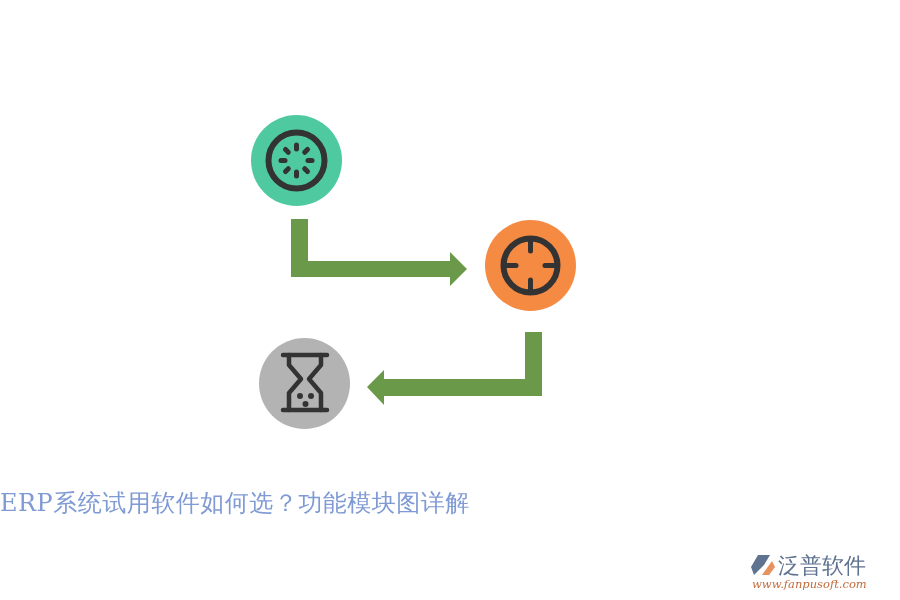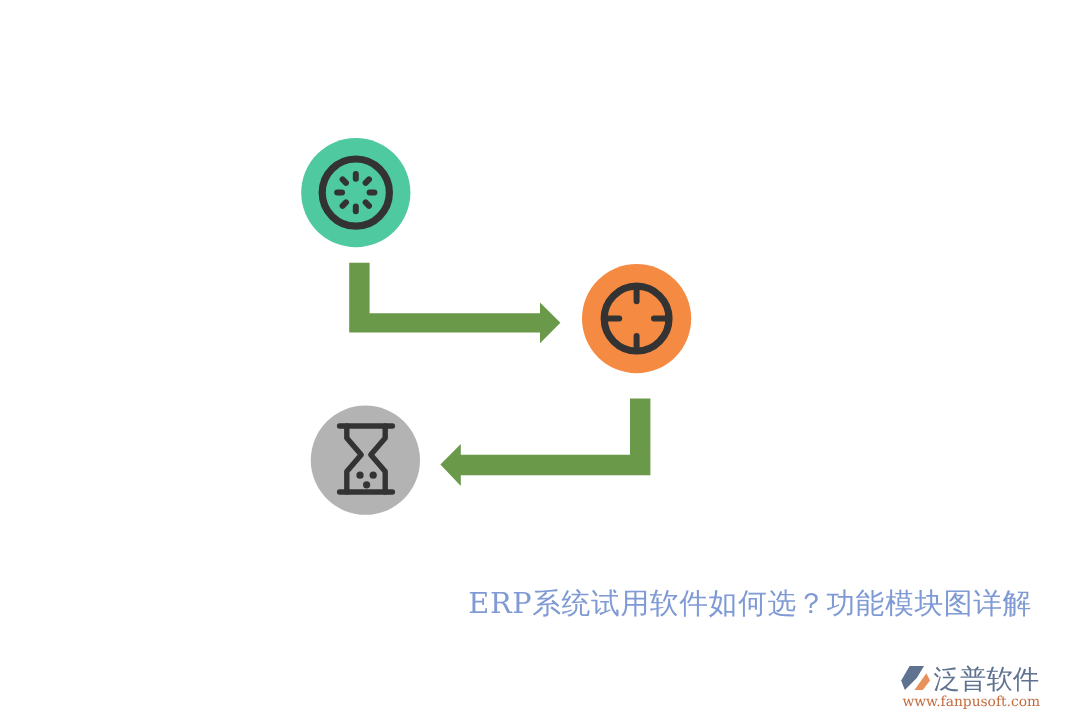--- a/index.html
+++ b/index.html
@@ -4,32 +4,33 @@
   <style>
     html, body { margin: 0; padding: 0; }
     body {
       width: 900px; height: 600px; background: #ffffff; position: relative; overflow: hidden;
       font-family: "DejaVu Serif", "Liberation Serif", serif;
     }
     .node { position: absolute; border-radius: 50%; }
     .node svg { position: absolute; left: 0; top: 0; }
     .arrow { position: absolute; left: 0; top: 0; }
     .caption {
-      position: absolute; left: 0; width: 860px; top: 487px; text-align: right;
+      position: absolute; left: 0; width: 860px; top: 487px; text-align: left;
       font-size: 24px; color: #7f9ad4; letter-spacing: 0.5px;
       font-family: "DejaVu Serif", "Liberation Serif", serif;
     }
     .logo { position: absolute; left: 750px; top: 551px; width: 130px; height: 45px; }
     .logo-name {
       position: absolute; left: 28px; top: 0px; font-size: 22px; color: #5f7290;
       font-family: "DejaVu Sans", "Liberation Sans", sans-serif; letter-spacing: 0px;
     }
     .logo-url {
       position: absolute; left: 2px; top: 26px; font-size: 11.5px; color: #c26b3c;
       font-family: "DejaVu Serif", "Liberation Serif", serif;
+      font-style: italic;
     }
   </style>
 </head>
 <body>
 
 <svg class="arrow" width="900" height="600" viewBox="0 0 900 600">
   <polygon points="291,219 308,219 308,261 450,261 450,252 467,269 450,286 450,277 291,277" fill="#6a994a"></polygon>
 </svg>
 <svg class="arrow" width="900" height="600" viewBox="0 0 900 600">
   <polygon points="525,332 542,332 542,396 384,396 384,405 367,387 384,370 384,379 525,379" fill="#6a994a"></polygon>

